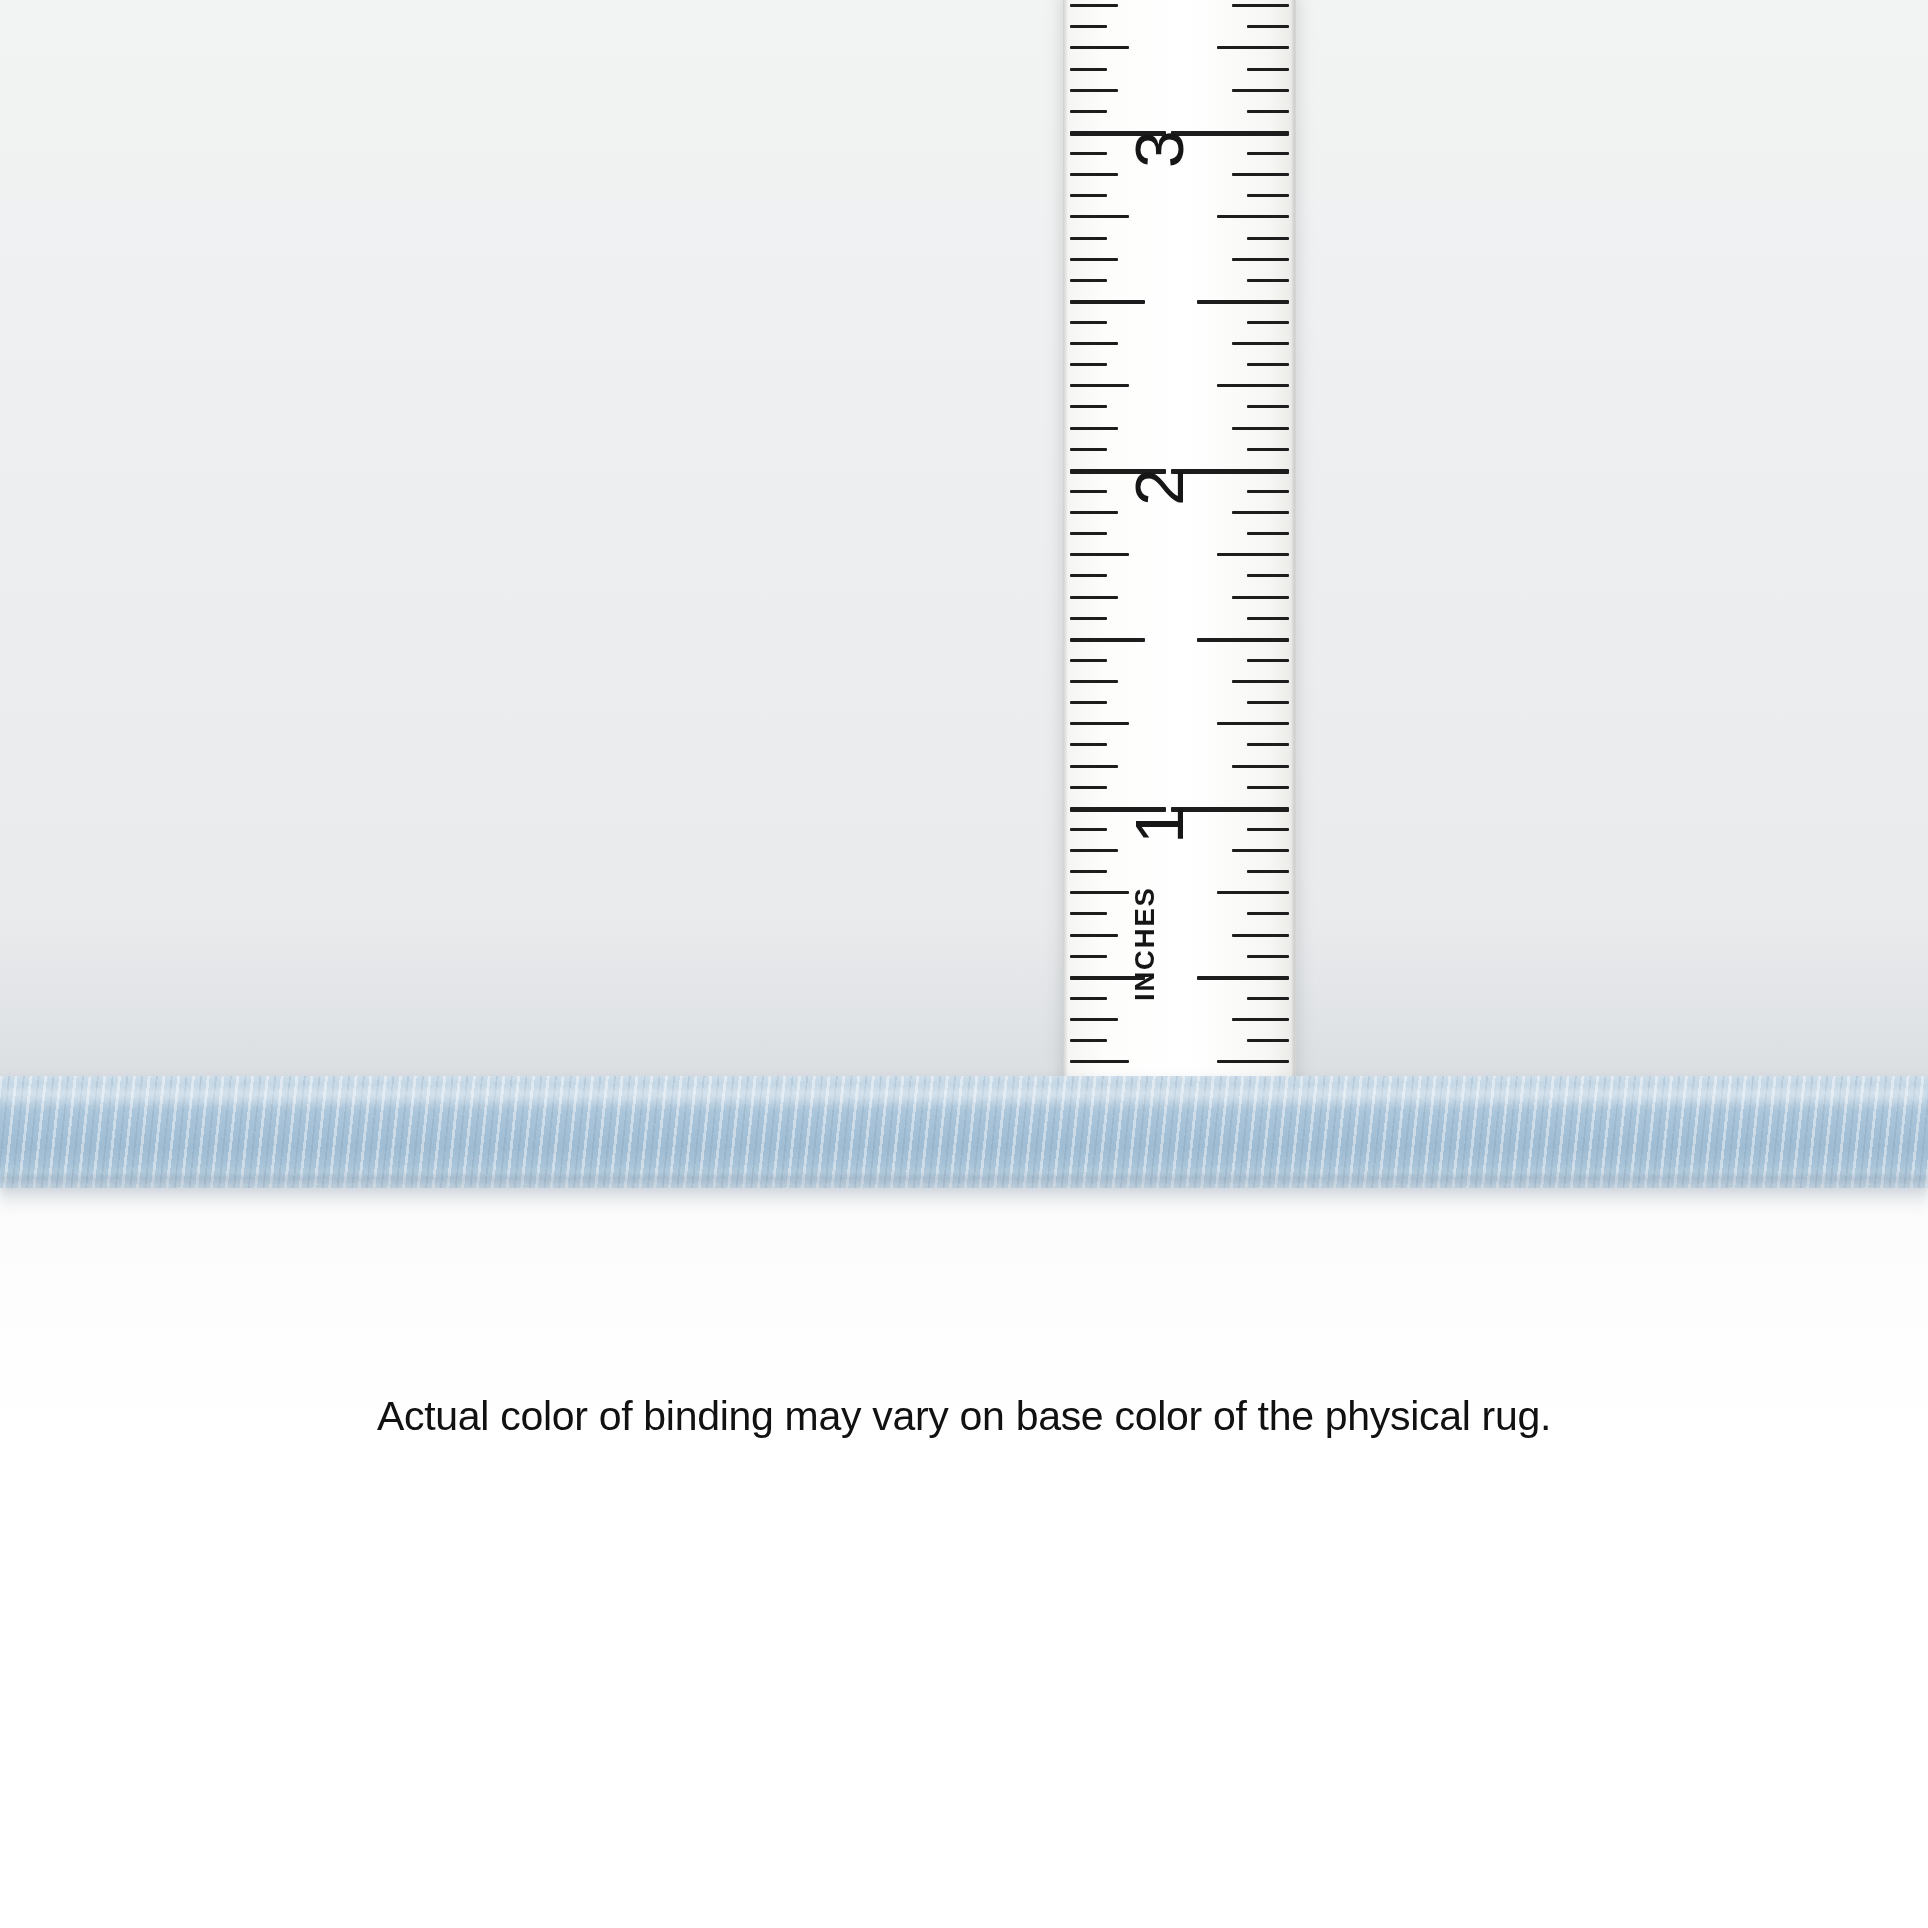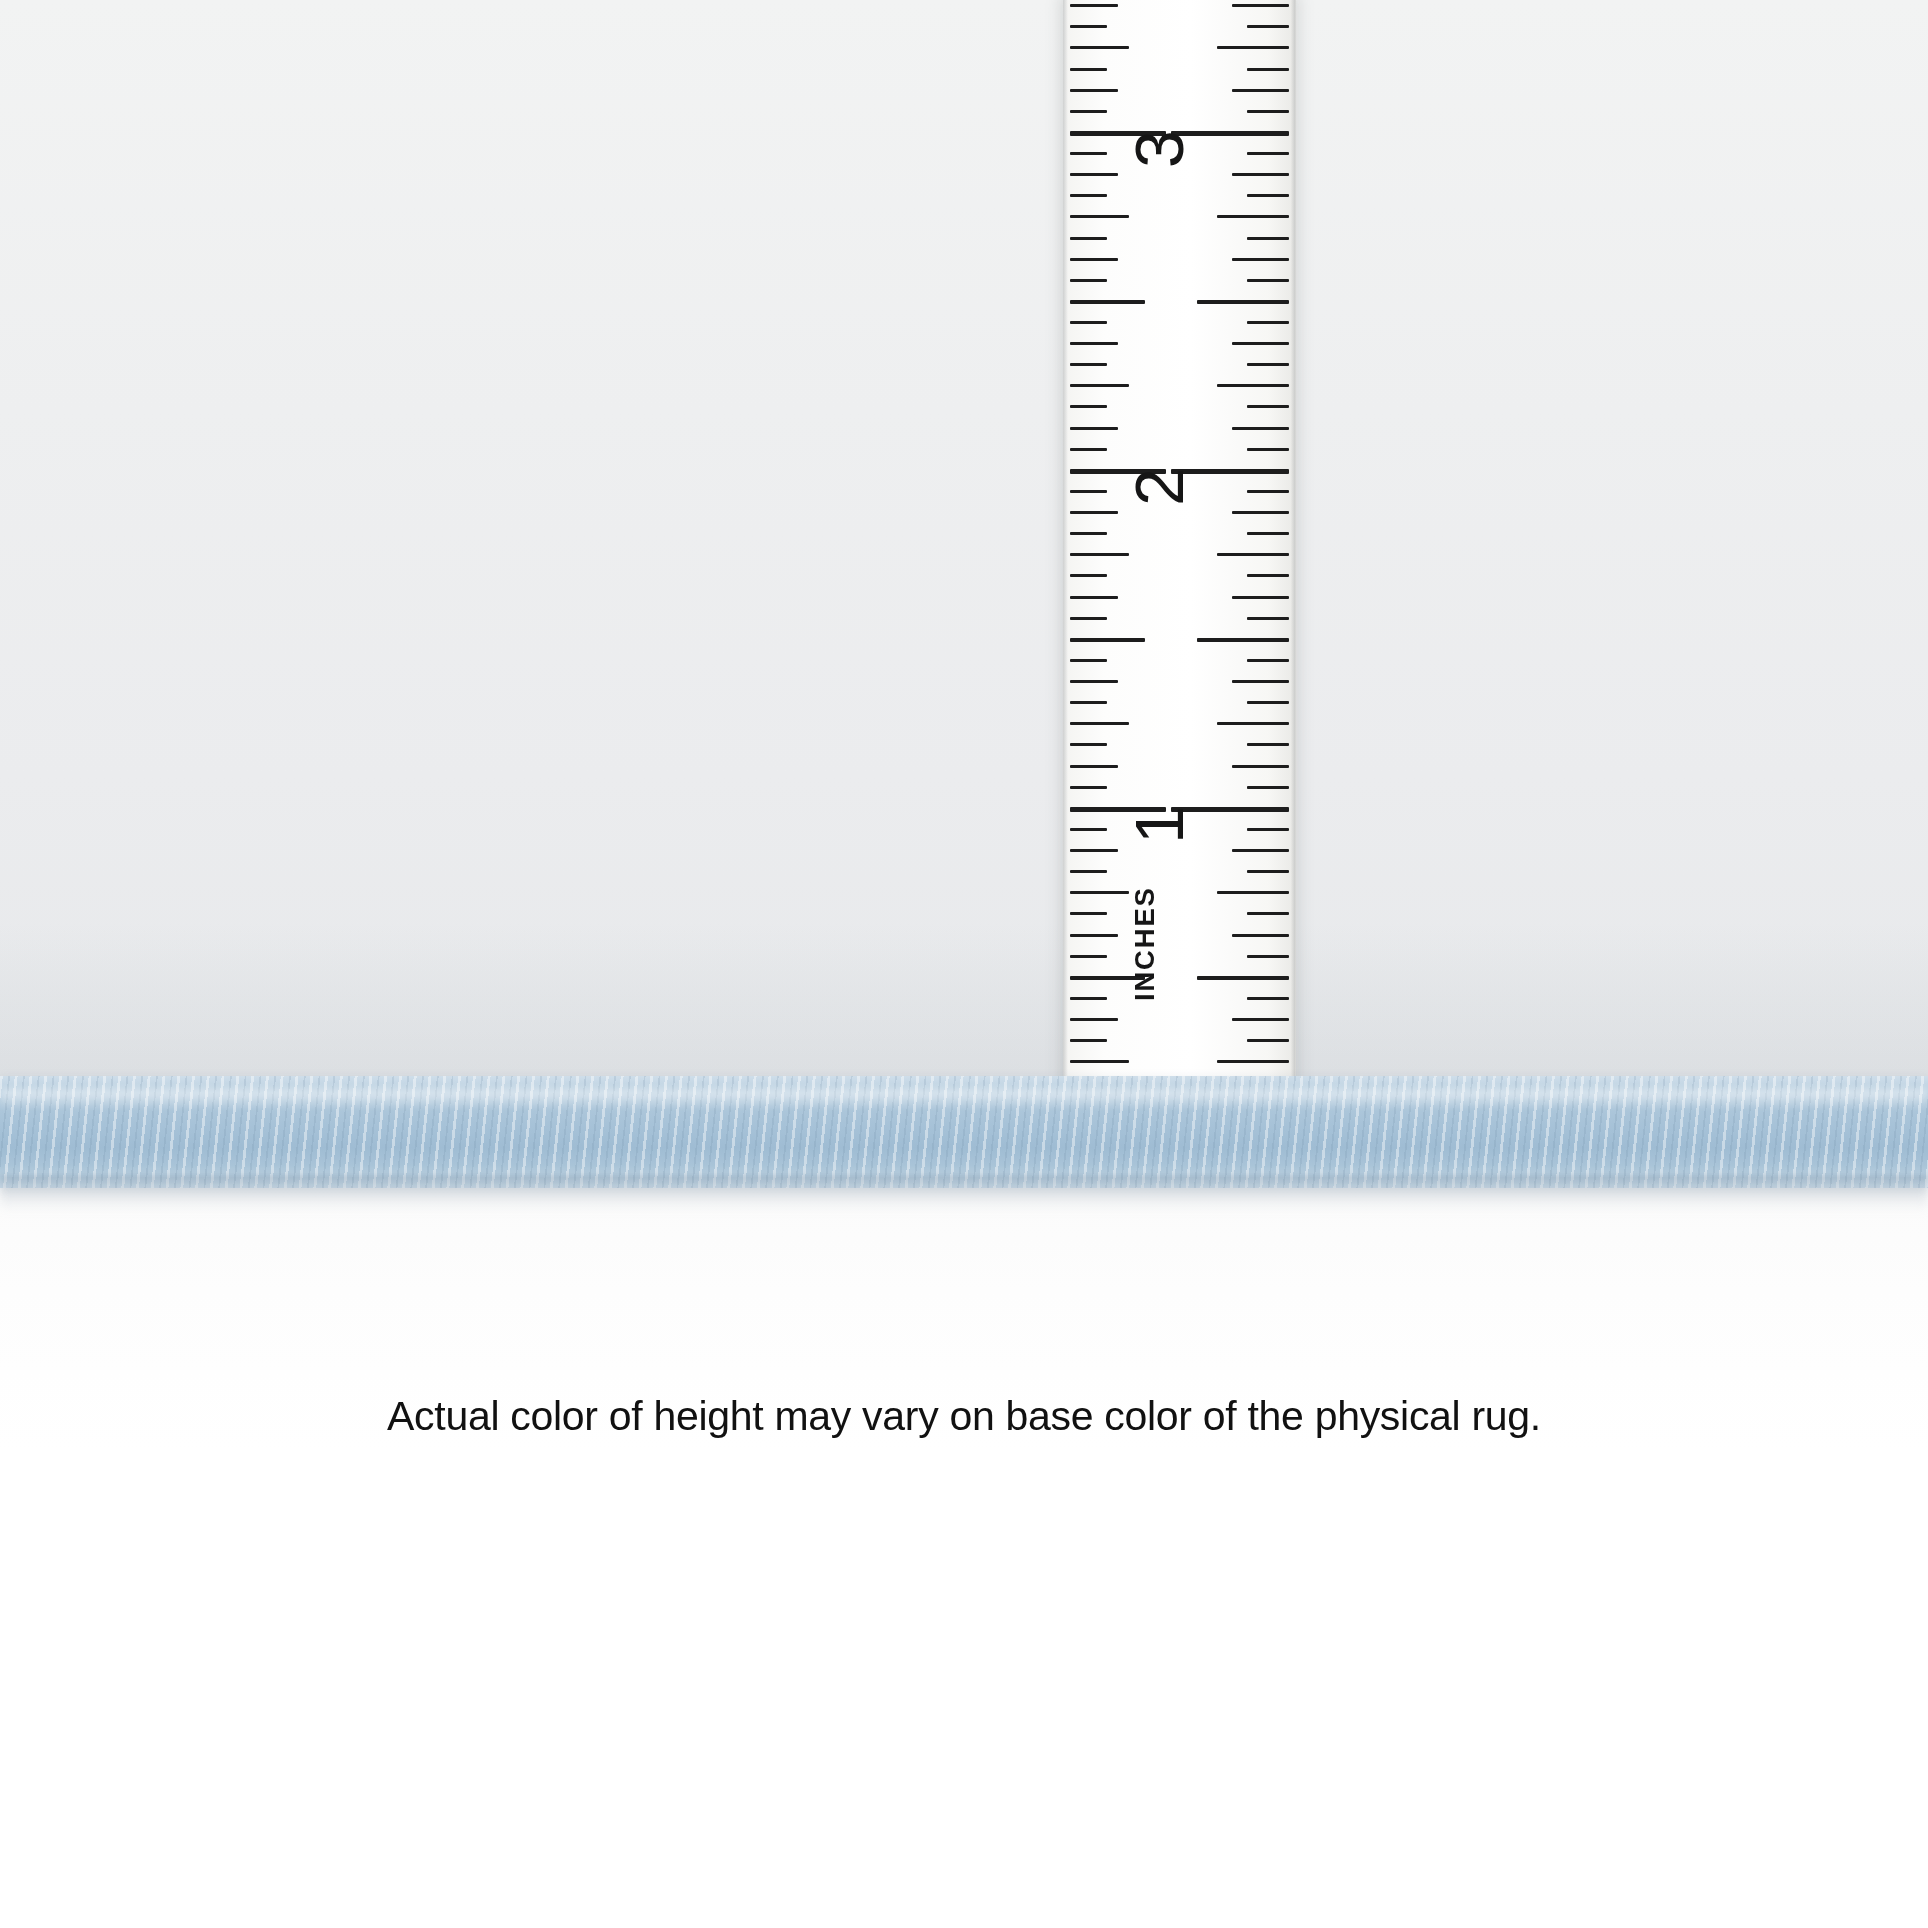--- a/index.html
+++ b/index.html
@@ -363,17 +363,17 @@
   </div>
 
   <div class="rug-binding">
     <div class="weave"></div>
     <div class="hl"></div>
     <div class="shadow-bottom"></div>
   </div>
   <div class="contact-shadow"></div>
 
   <div class="caption">
-    <span class="line">Actual color of height may vary on base color of the physical rug.</span>
+    <span class="line">Actual color of binding may vary on base color of the physical rug.</span>
   </div>
 
 </div>
 
 
 </body></html>

